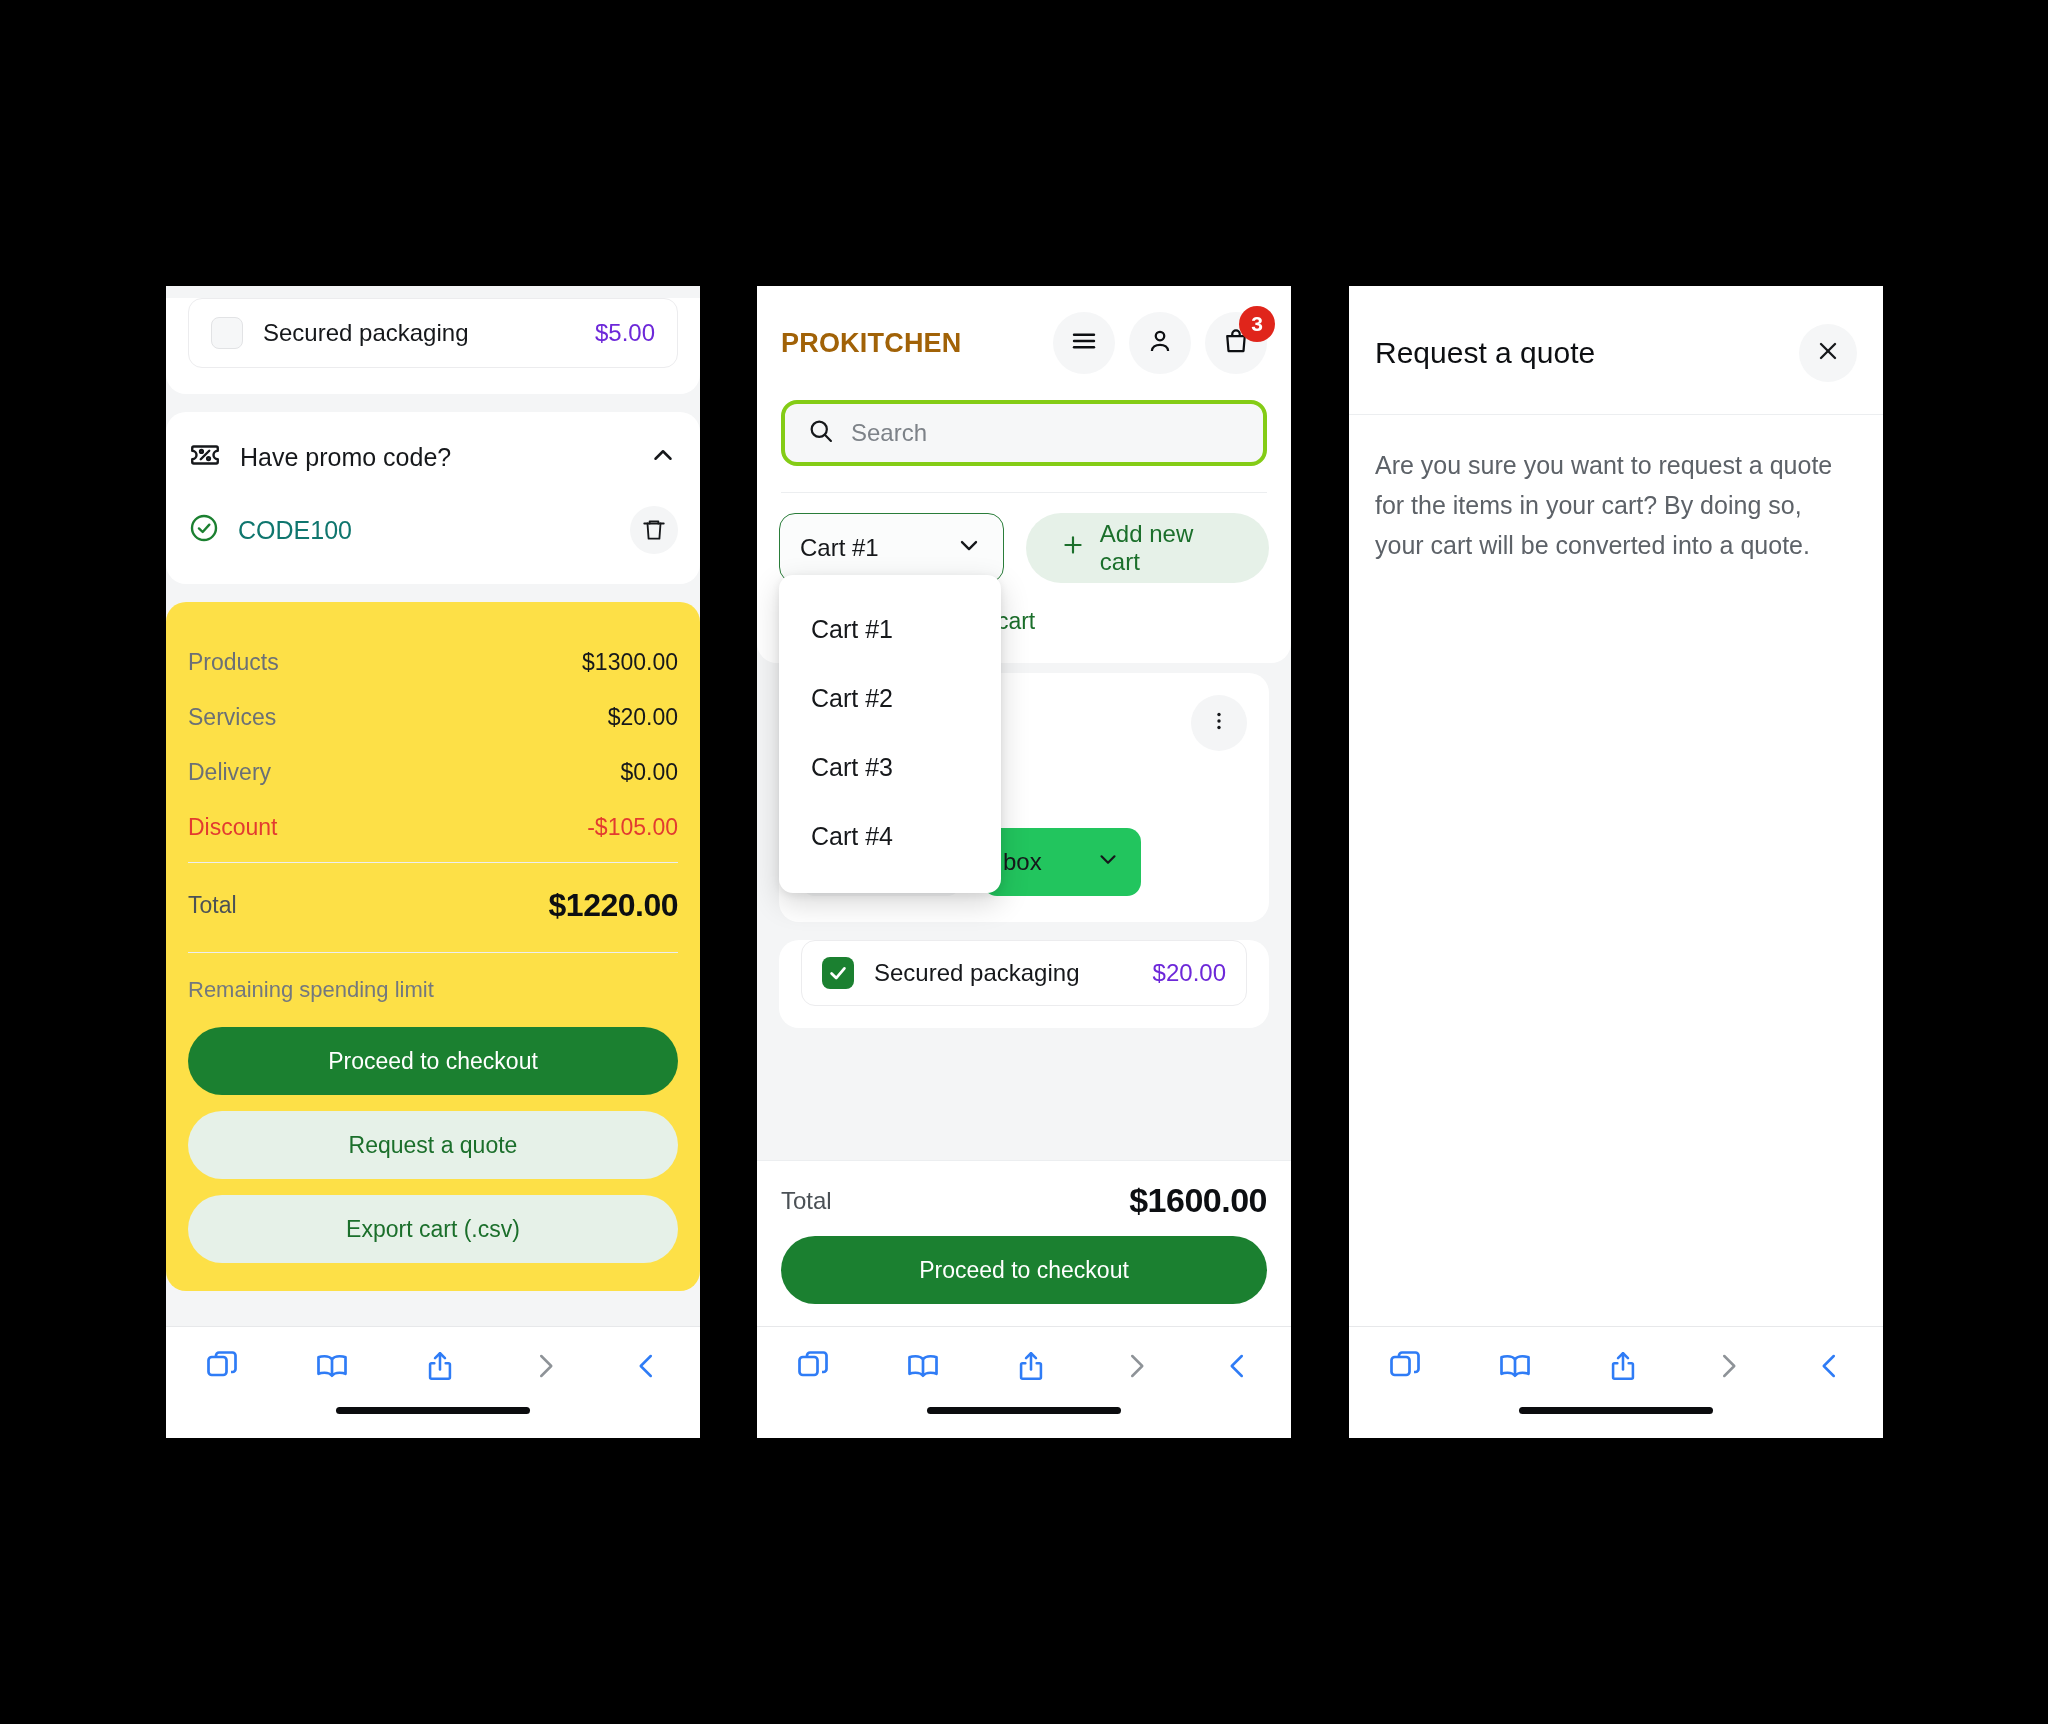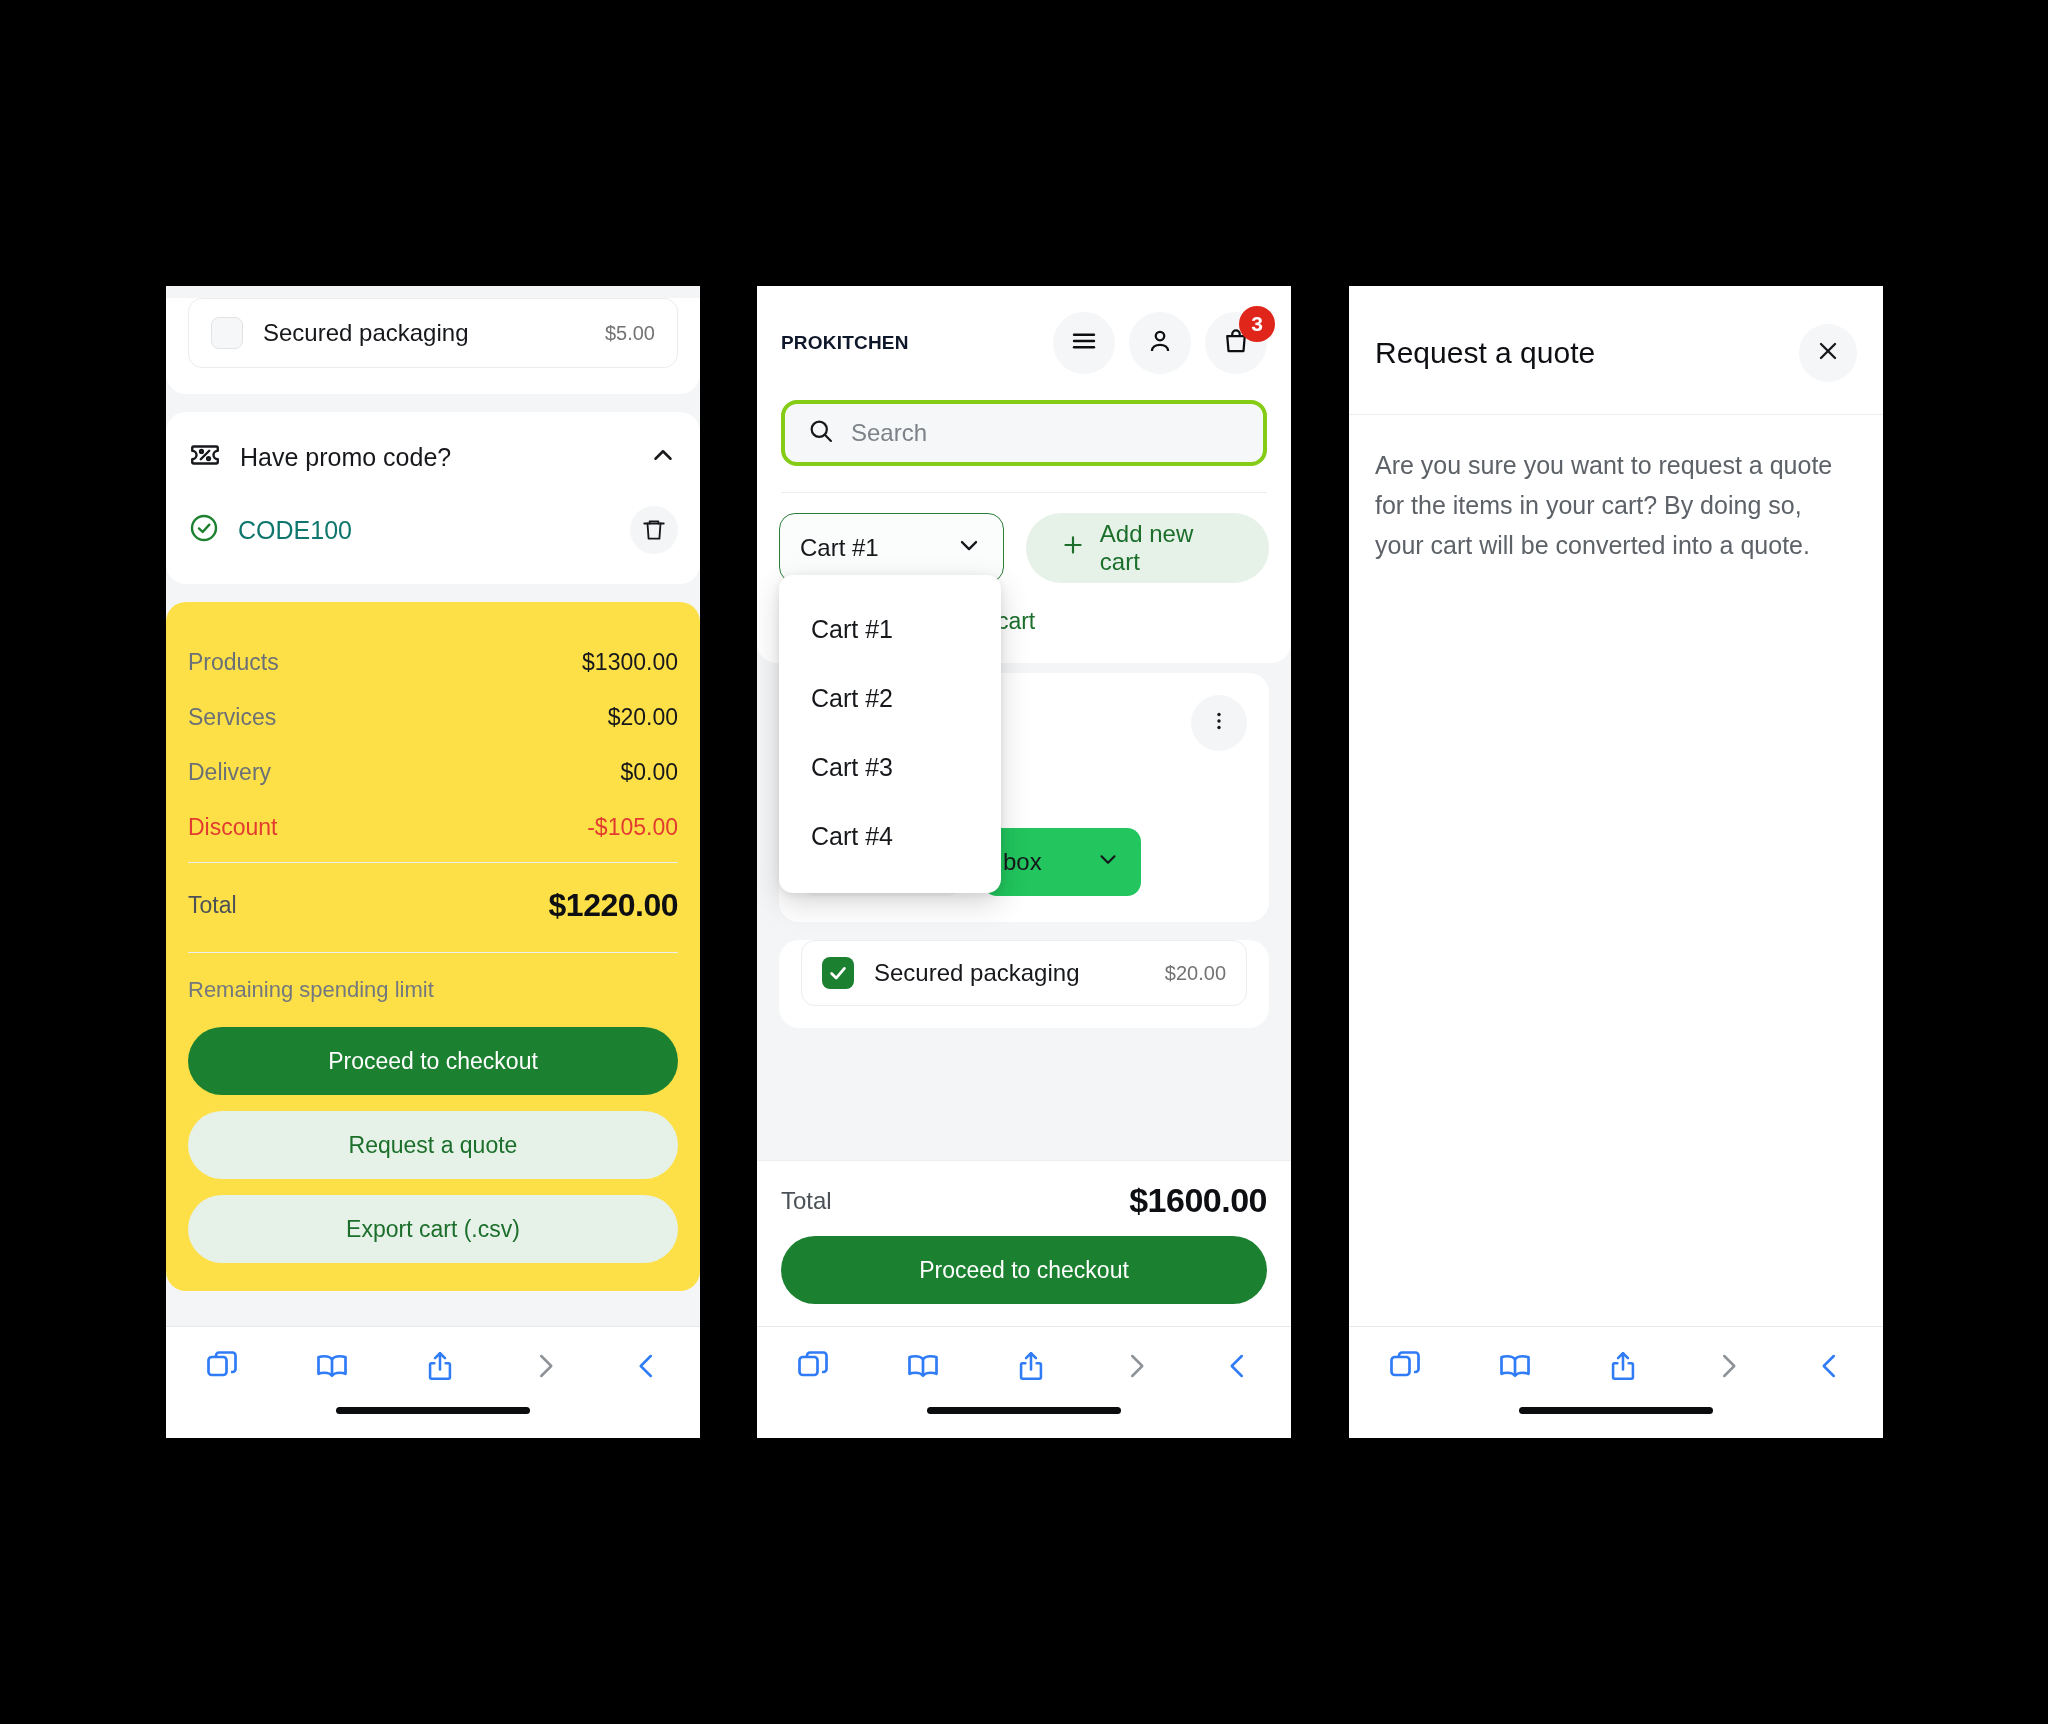--- a/index.html
+++ b/index.html
@@ -65,21 +65,21 @@
   }
   .chk-on {
     width: 32px; height: 32px;
     background: #1b8030;
     border-radius: 8px;
     flex: 0 0 auto;
     display:flex; align-items:center; justify-content:center;
   }
   .chk-on svg { width: 22px; height: 22px; }
   .sp-label { font-size: 24px; color: #16181b; flex: 1; }
-  .sp-price { font-size: 20px; color: #737373; font-weight: 400; text-align: right; }
+  .sp-price { font-size: 24px; color: #6d28d9; font-weight: 400; text-align: right; }
 
   .promo-card {
     background:#fff;
     border-radius: 20px;
     margin-top: 18px;
     padding: 26px 22px 30px 22px;
   }
   .promo-head {
     display:flex; align-items:center; gap: 18px;
   }
@@ -153,21 +153,21 @@
   #phone2 .screen { background:#ffffff; }
   .p2-header {
     flex:0 0 auto;
     background:#ffffff;
     padding: 26px 24px 0 24px;
   }
   .p2-topline {
     display:flex; align-items:center; gap:0;
   }
   .brand {
-    font-size: 19px; font-weight: bold; letter-spacing: 0.2px; color:#0f172a;
+    font-size: 27px; font-weight: bold; letter-spacing: 0.2px; color:#a16207;
     flex: 1;
   }
   .circ-btn {
     width: 62px; height: 62px; border-radius:50%;
     background:#f5f6f7;
     display:flex; align-items:center; justify-content:center;
     margin-left: 14px;
     position:relative;
   }
   .badge {

